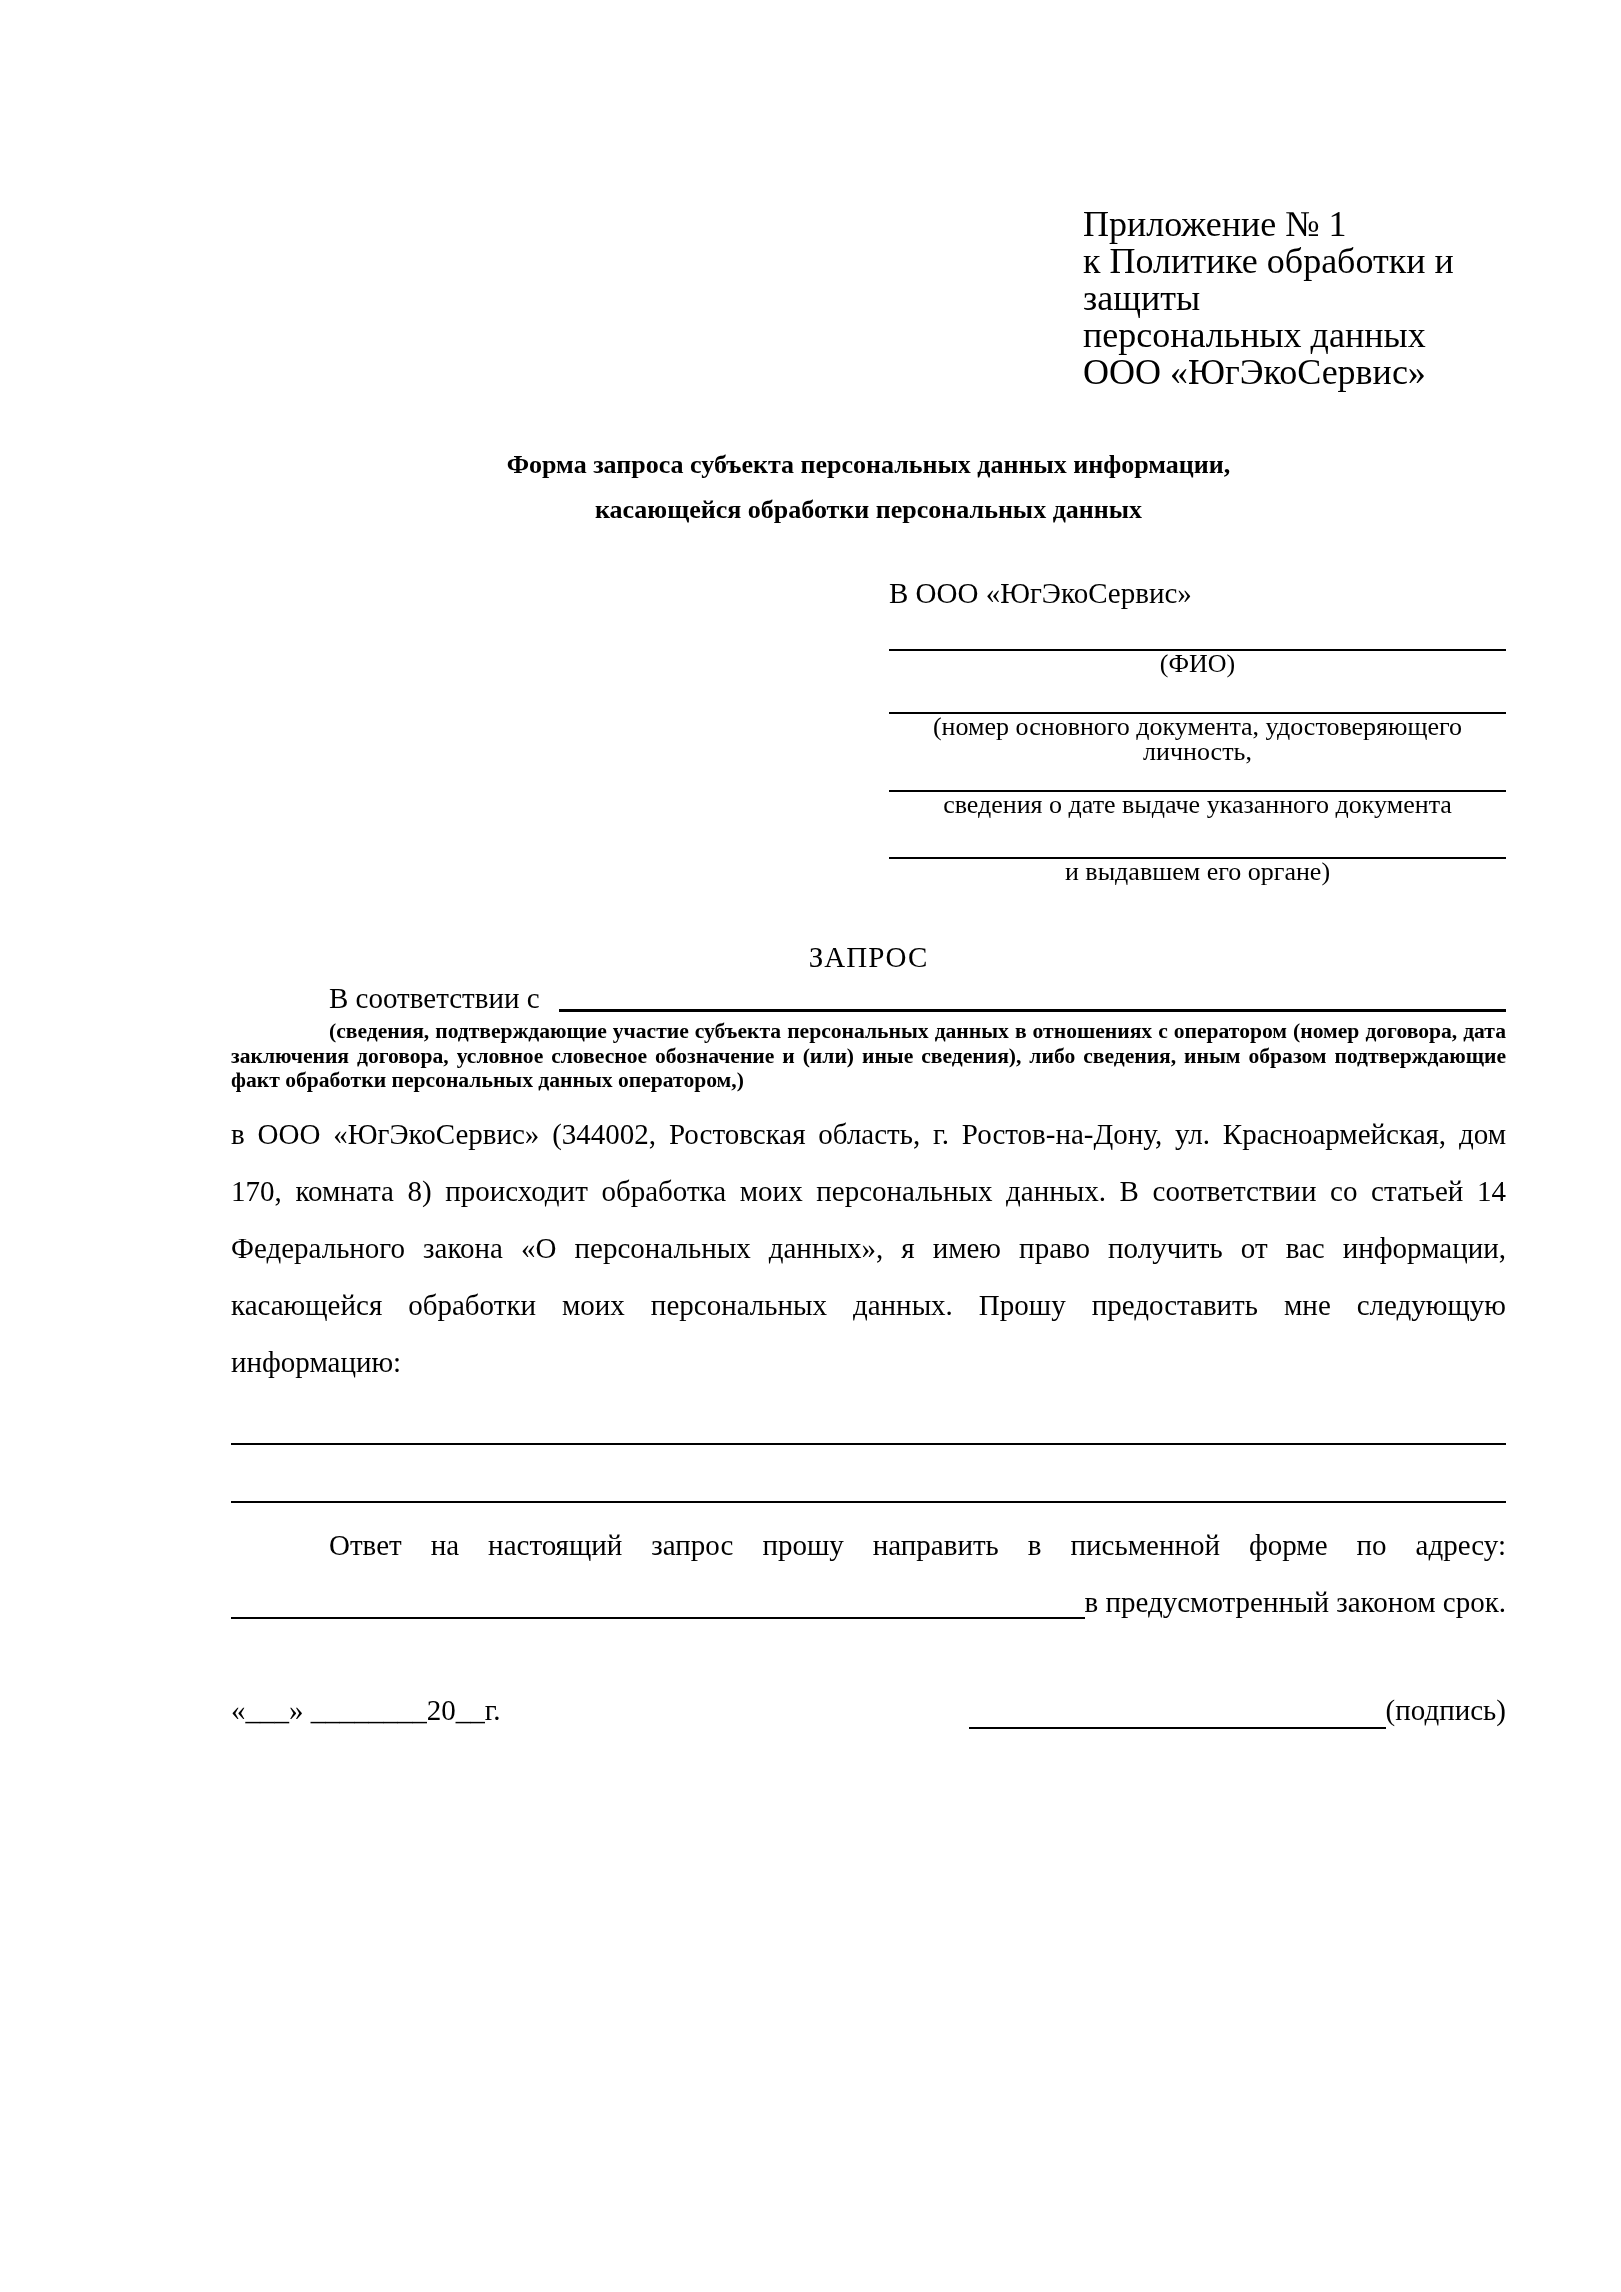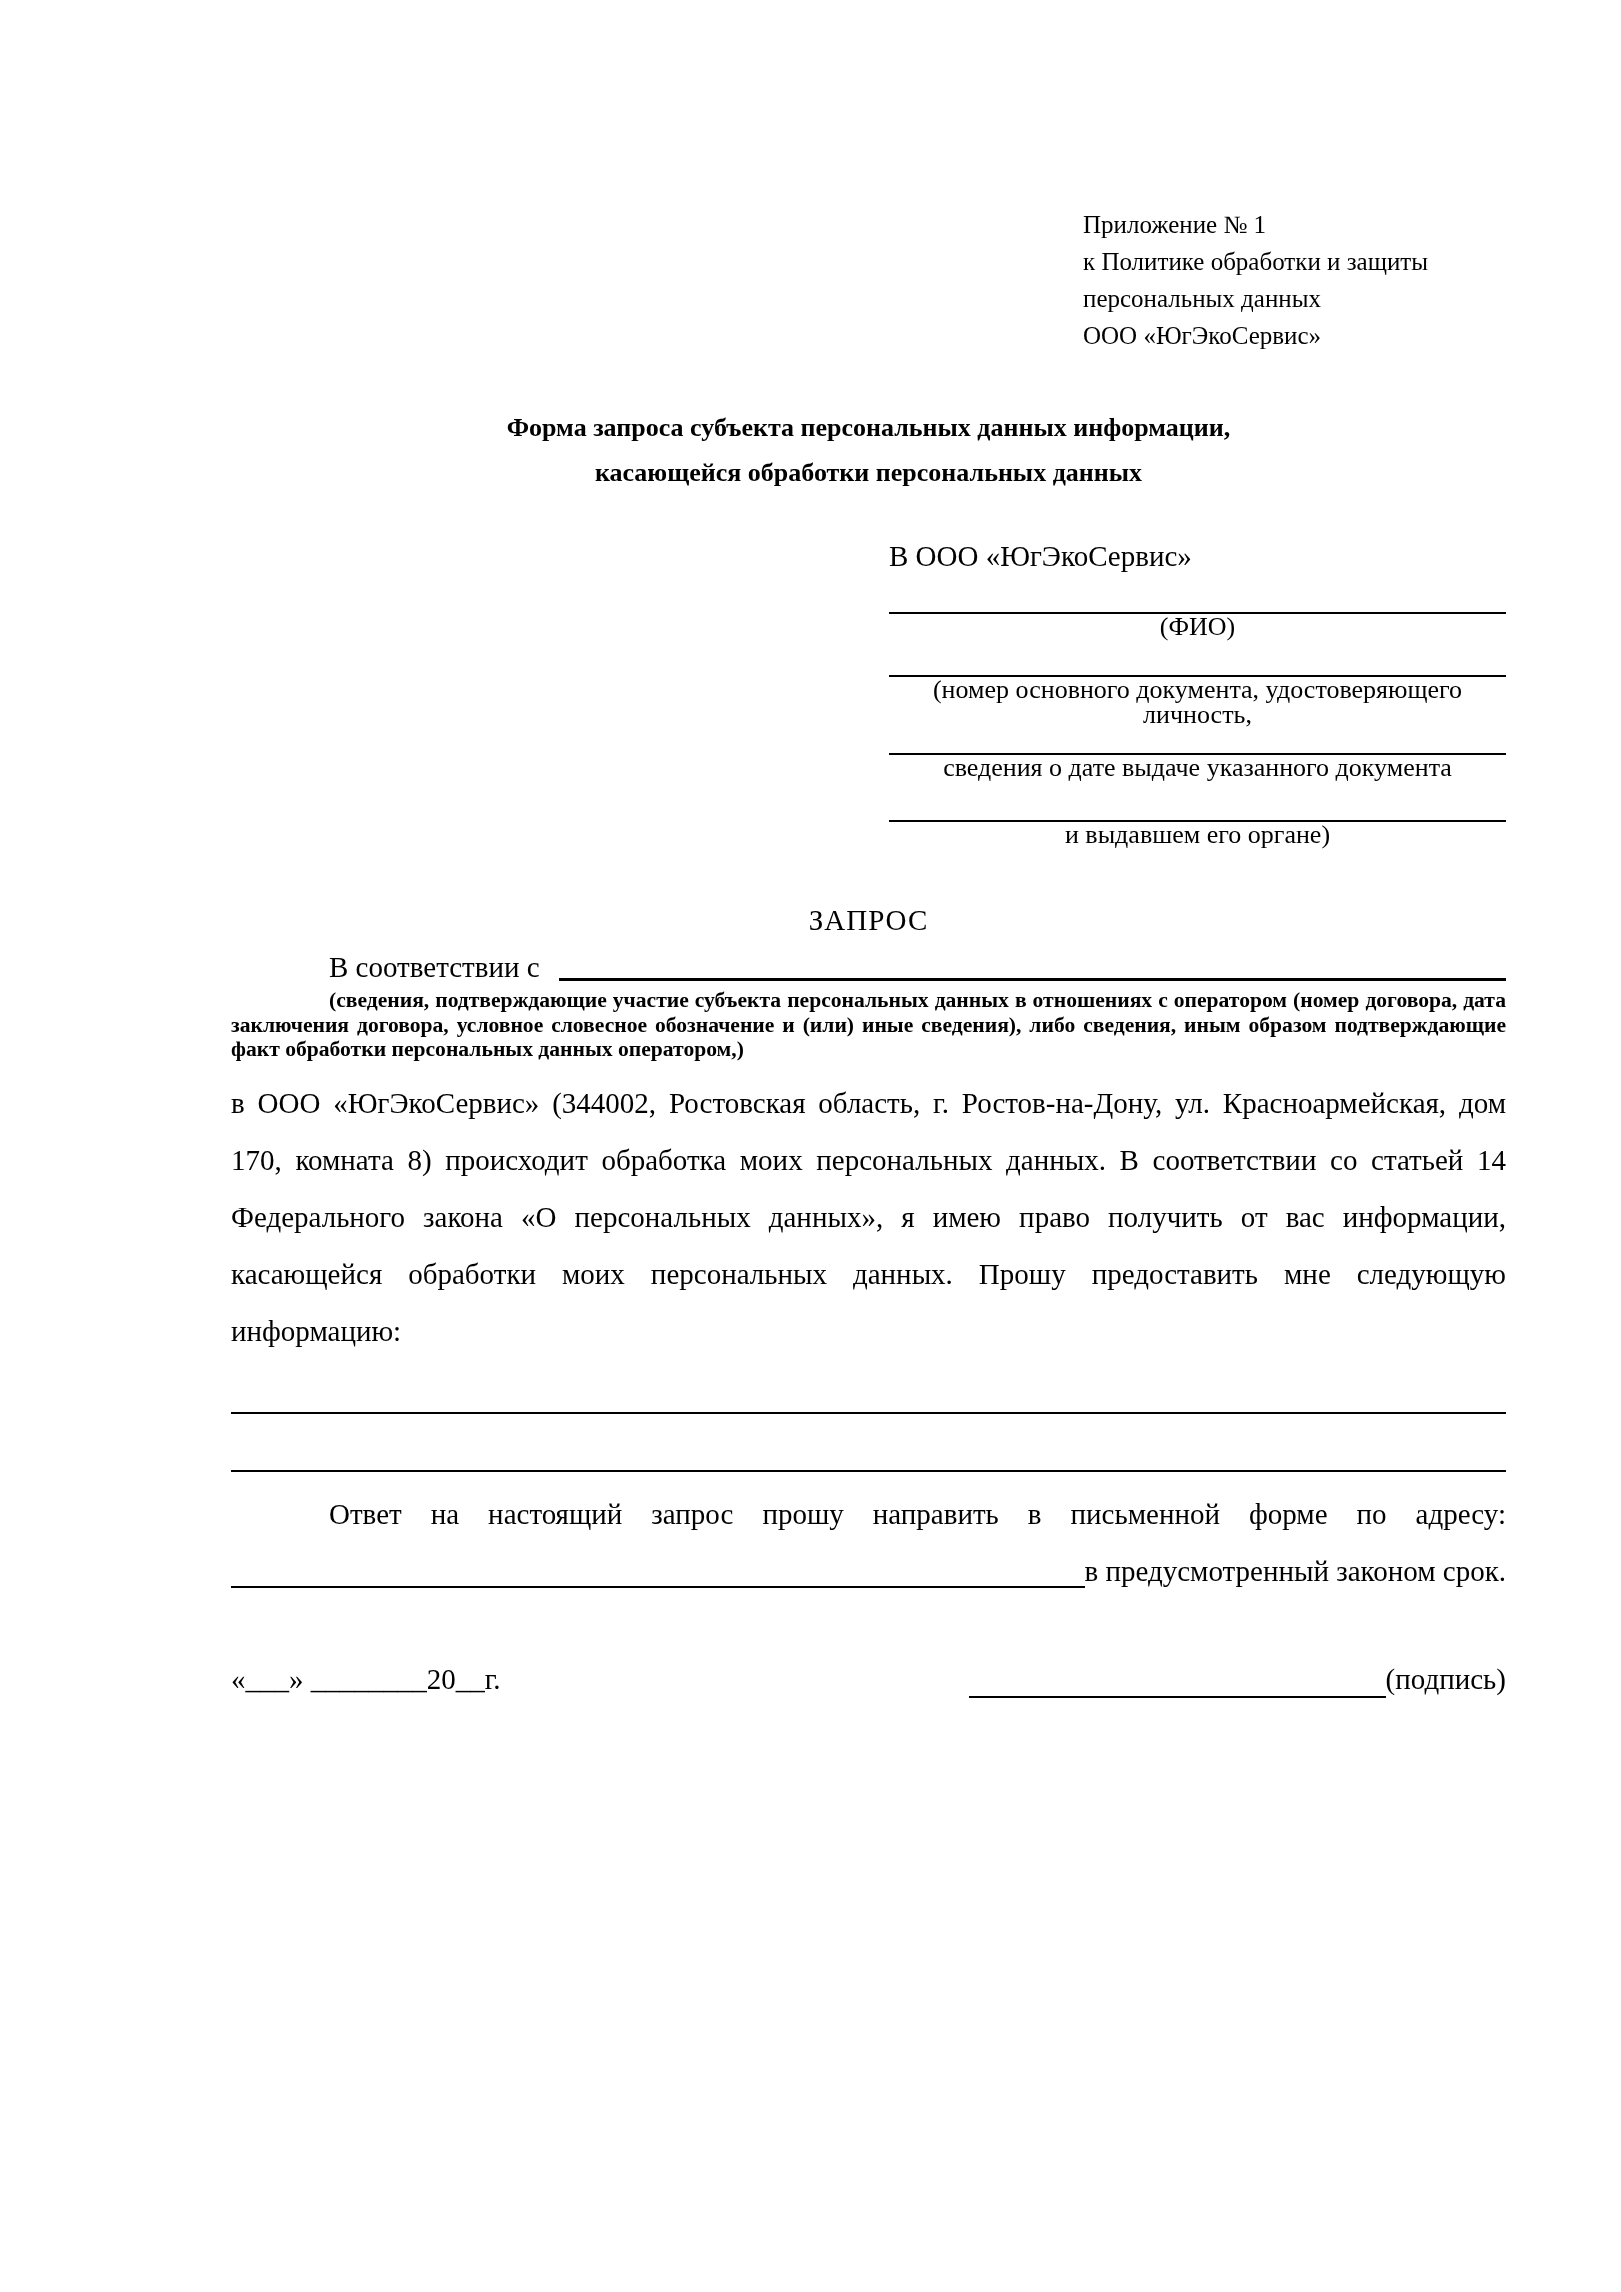--- a/index.html
+++ b/index.html
@@ -3,37 +3,37 @@
 <meta charset="utf-8">
 <style>
   html,body{margin:0;padding:0;background:#e8e8e8;}
   .page{
     width:1621px;height:2293px;background:#ffffff;position:relative;
     font-family:"Liberation Serif","DejaVu Serif",serif;color:#000;
     margin:0 auto;overflow:hidden;
   }
   .content{position:absolute;left:231px;top:206px;width:1275px;font-size:29px;}
 
-  .header-note{margin-left:852px;font-size:25px;line-height:37px;}
+  .header-note{margin-left:852px;font-size:36px;line-height:37px;}
 
   .doc-title{margin-top:51px;text-align:center;font-weight:bold;font-size:26px;line-height:45px;}
 
   .addressee{margin-top:43px;margin-left:658px;width:617px;}
   .addr-to{line-height:37px;}
   .addr-from{margin-top:17.6px;line-height:37px;}
   .write-line{border-bottom:2.9px solid #000;}
   .wl-1{height:37px;}
   .wl-2{height:35px;}
   .wl-3{height:51px;}
   .wl-4{height:39px;}
   .field-caption{text-align:center;font-size:26px;height:25.5px;line-height:25.5px;}
 
   .request-heading{margin-top:55px;text-align:center;line-height:37px;letter-spacing:1px;}
 
-  .lead-line{margin-top:10px;display:flex;padding-left:98px;height:37px;}
+  .lead-line{margin-top:4px;display:flex;padding-left:98px;height:37px;}
   .lead-text{white-space:pre;line-height:37px;}
   .lead-fill{flex:1;border-bottom:3.9px solid #000;margin-bottom:4.9px;margin-left:11.8px;}
 
   .lead-note{font-size:21.6px;line-height:24.5px;text-align:justify;text-indent:98px;margin-top:2px;font-weight:bold;}
 
   .body-par{margin-top:13.7px;line-height:57px;text-align:justify;}
 
   .blank-line-1{height:52px;border-bottom:2.9px solid #000;}
   .blank-line-2{height:56px;border-bottom:2.9px solid #000;}
 

